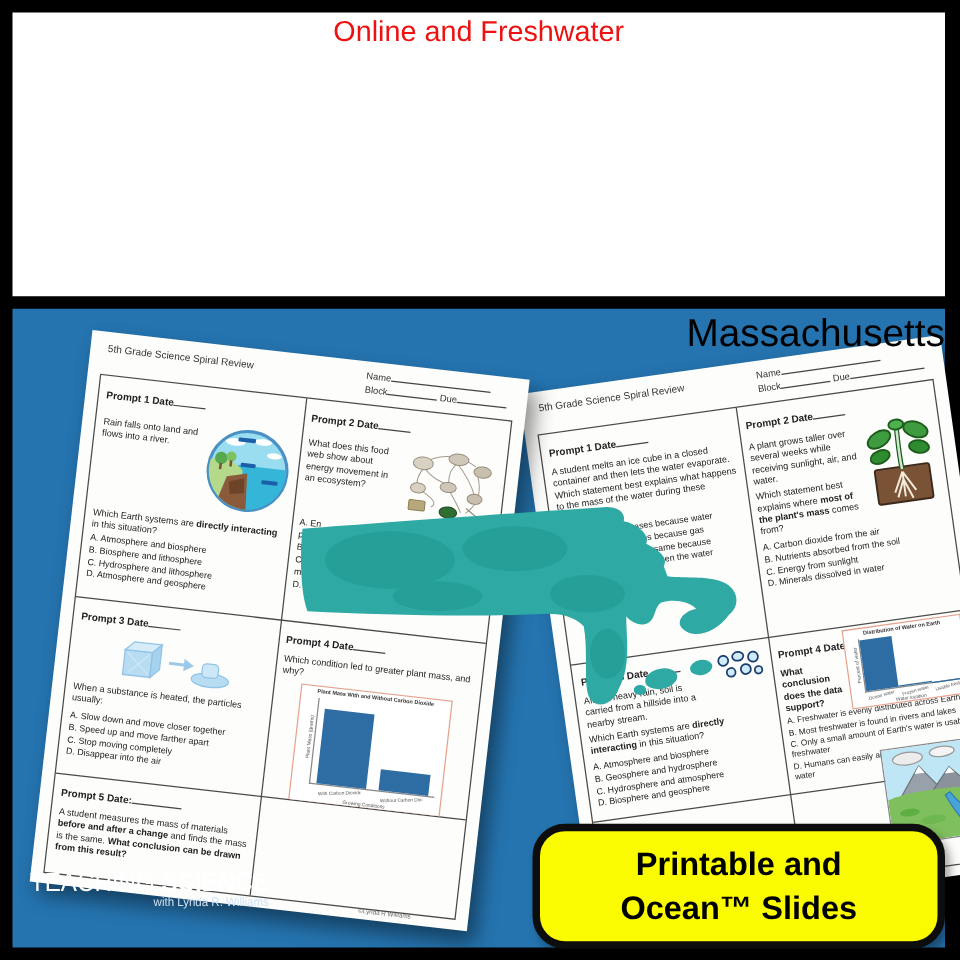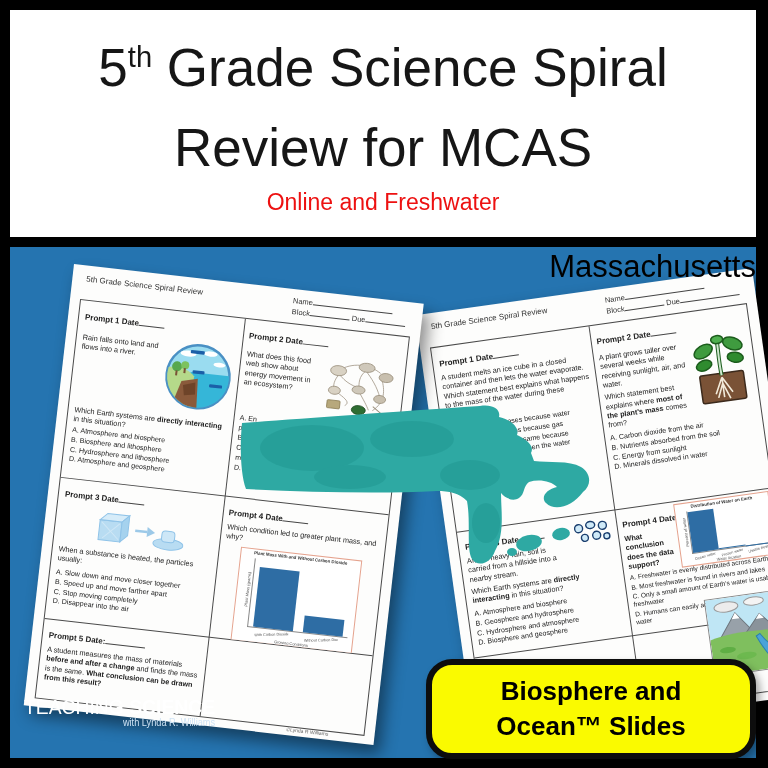--- a/index.html
+++ b/index.html
@@ -63,24 +63,20 @@
   .badge{position:absolute;left:416px;top:412px;width:306px;z-index:6;background:#fafa00;
          border:6px solid #0d0d0d;border-radius:26px;padding:9px 6px;text-align:center;
          font-size:26px;font-weight:bold;color:#000;line-height:1.35;box-shadow:4px 5px 8px rgba(0,0,0,.35);}
 </style>
 </head>
 <body>
 
 <div id="stage">
 
   <div class="header-card">
-    <div class="main-title">
-      <span>5</span><sup>th</sup><span> Grade Science Spiral</span><br>
-      <span>Review for MCAS</span>
-    </div>
     <div class="subtitle">Online and Freshwater</div>
   </div>
 
   <div class="blue-panel">
     <div class="state-banner">Massachusetts</div>
 
     <div class="page" id="right-page">
       <div class="pg-title">5th Grade Science Spiral Review</div>
       <div class="pg-nb">
         <span>Name</span><span class="blank w80"></span><br>
@@ -364,17 +360,17 @@
         <ellipse cx="258" cy="130" rx="14" ry="20"></ellipse>
       </g>
     </svg>
 
     <div class="logo">
       <div class="logo-top"><span class="lt1">TEACHING </span><span class="lt2">SCIENCE</span></div>
       <div class="logo-sub">with Lynda R. Williams</div>
     </div>
 
     <div class="badge">
-      <span>Biosphere and</span><br>
+      <span>Printable and</span><br>
       <span>Ocean™ Slides</span>
     </div>
   </div>
 </div>
 
 </body></html>

